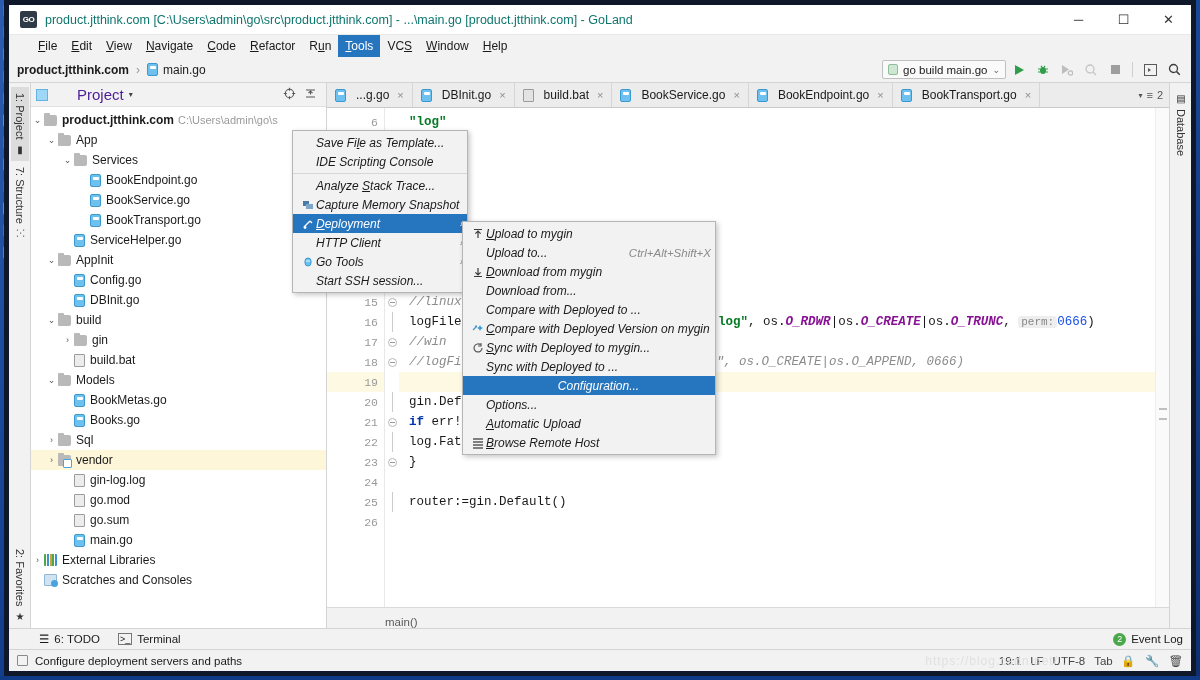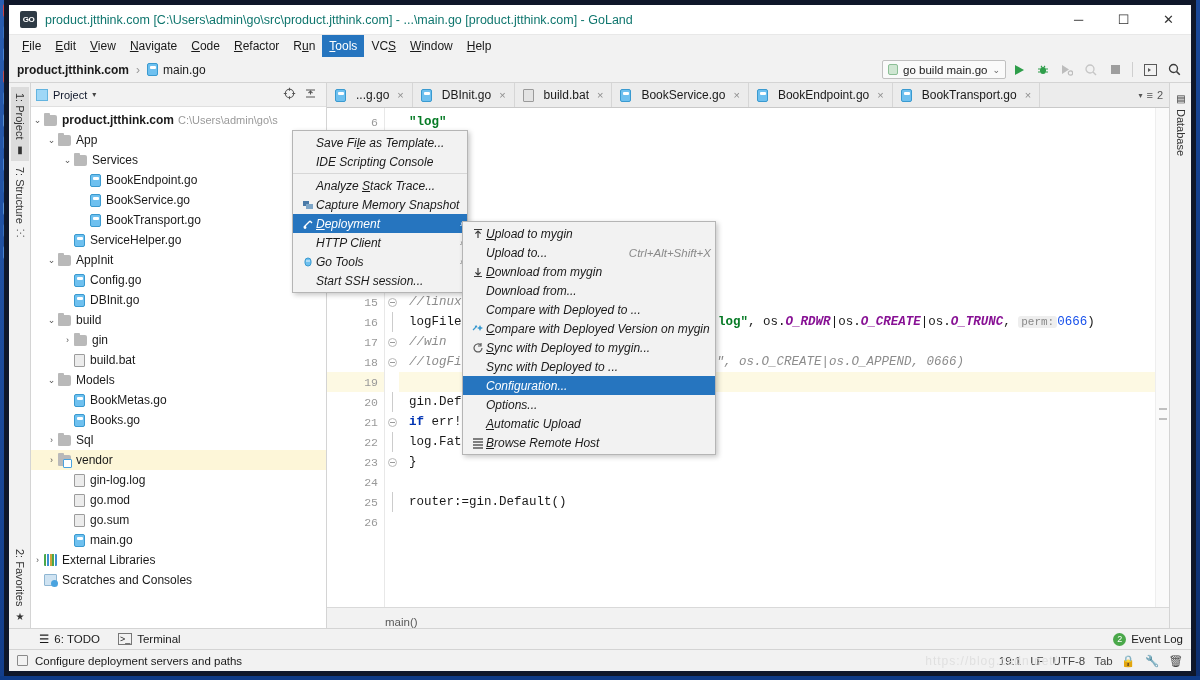--- a/index.html
+++ b/index.html
@@ -41,21 +41,21 @@
   .title-text { font-size: 12.5px; color: #0f766e; white-space: nowrap; }
   .win-btns { margin-left: auto; display: flex; height: 30px; }
   .win-btn {
     width: 45px; height: 30px; display: flex; align-items: center; justify-content: center;
     color: #333; font-size: 13px;
   }
 
   
   .menubar {
     height: 22px; flex: 0 0 22px; background: #f2f2f2; display: flex; align-items: stretch;
-    padding-left: 6px; position: relative; z-index: 40;
+    padding-left: 22px; position: relative; z-index: 40;
   }
   .menu-item {
     padding: 0 7px; display: flex; align-items: center; font-size: 12px; color: #1a1a1a;
     white-space: nowrap;
   }
   .menu-item u { text-decoration: underline; }
   .menu-item.active { background: #2675bf; color: #fff; }
 
   
   .navbar {
@@ -103,21 +103,21 @@
   
   .project-panel {
     width: 296px; flex: 0 0 296px; background: #fff; border-right: 1px solid #d4d4d4;
     display: flex; flex-direction: column; min-height: 0;
   }
   .panel-head {
     height: 24px; flex: 0 0 24px; background: #f2f2f2; display: flex; align-items: center;
     padding: 0 5px; border-bottom: 1px solid #e0e0e0; gap: 5px;
   }
   .panel-head .sq { width: 12px; height: 12px; background: #9ed7f7; border: 1px solid #63b4e0; }
-  .panel-head .title { font-size: 11px; color: #0f172a; }
+  .panel-head .title { font-size: 15px; color: #4c1d95; margin-left: 24px; }
   .panel-head .tri { font-size: 8px; color: #444; }
   .panel-head .tools { margin-left: auto; display: flex; gap: 8px; padding-right: 4px; color: #555; }
   .tree { flex: 1 1 auto; overflow: hidden; padding-top: 3px; font-size: 12px; }
   .node {
     height: 20px; display: flex; align-items: center; white-space: nowrap; color: #1a1a1a;
     padding-right: 4px;
   }
   .node.hl { background: #fdf6d8; }
   .arrow { width: 13px; text-align: center; font-size: 9px; color: #555; flex: 0 0 13px; }
   .arrow.blank { color: transparent; }
@@ -204,21 +204,21 @@
   .popup {
     position: absolute; background: #f2f2f2; border: 1px solid #b5b5b5;
     box-shadow: 2px 2px 5px rgba(0,0,0,.22); z-index: 100; padding: 2px 0;
   }
   #tools-menu { left: 283px; top: 47px; width: 176px; }
   #deploy-menu { left: 453px; top: 138px; width: 254px; }
   .mrow {
     height: 19px; display: flex; align-items: center; font-size: 12px; color: #1a1a1a;
     padding-left: 6px; padding-right: 4px; white-space: nowrap; font-style: italic;
   }
-  .mrow.sel { background: #2675bf; color: #fff; }
+  .mrow.sel { background: #2675bf; color: #fff; justify-content: center; }
   .mrow .mico { width: 17px; flex: 0 0 17px; display: flex; align-items: center; justify-content: center; font-size: 11px; color: #4a7aa8; }
   .mrow .mlabel u { text-decoration: underline; }
   .mrow .arrowr { margin-left: auto; font-size: 9px; color: #777; }
   .mrow.sel .arrowr { color: #fff; }
   .mrow .accel { margin-left: auto; color: #8a8a8a; font-size: 11.5px; padding-left: 18px; }
   .msep { height: 1px; background: #d7d7d7; margin: 2px 0; }
 
   
   .bottombar {
     height: 21px; flex: 0 0 21px; background: #f2f2f2; border-top: 1px solid #d4d4d4;

